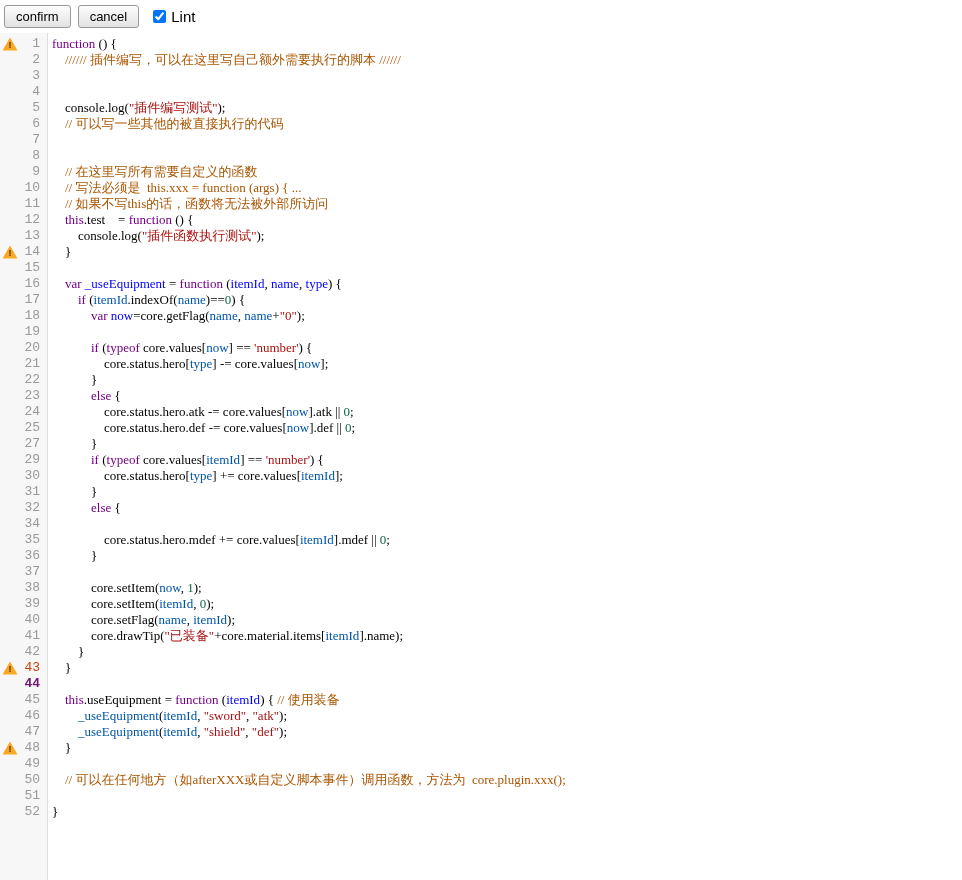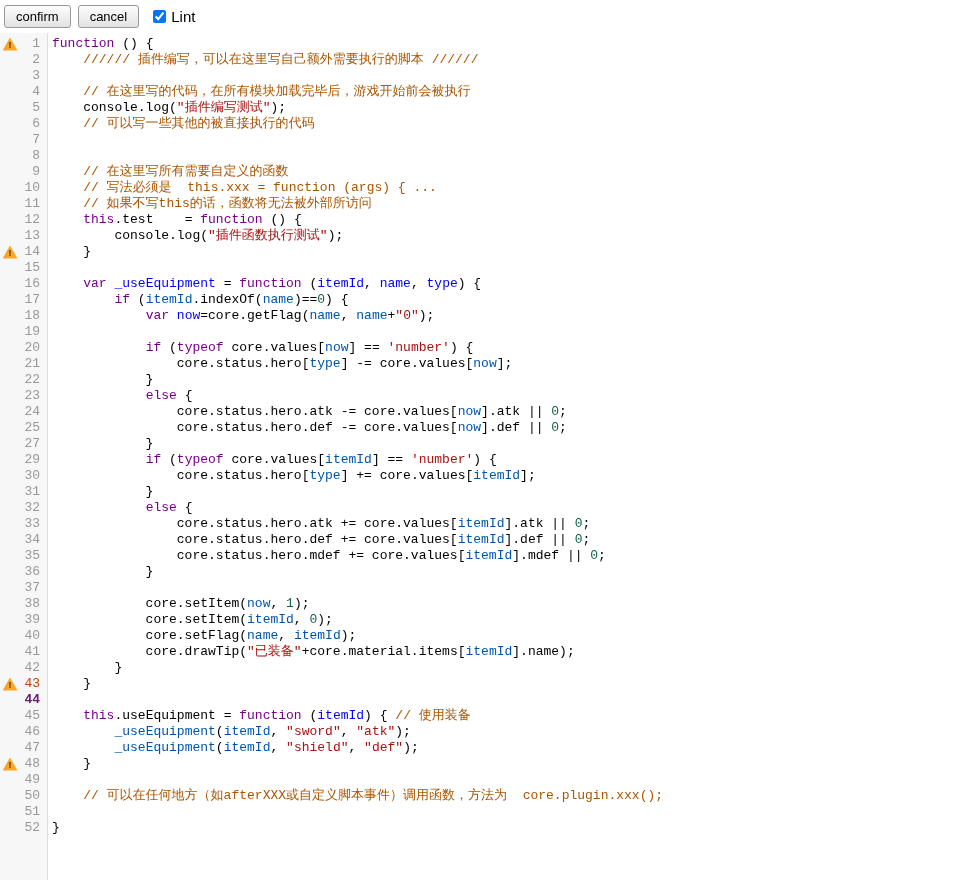--- a/index.html
+++ b/index.html
@@ -48,21 +48,21 @@
     text-align: center;
     font: bold 9px/15px "Liberation Sans", sans-serif;
   }
   .lnum {
     width: 24px; flex: none; text-align: right;
     padding-right: 4px; color: #999;
   }
   .code {
     margin: 0; padding: 0 0 0 8px;
     white-space: pre; line-height: 16px;
-    font-family: Liberation Mono, monospace; font-size: inherit;
+    font-family: Liberation Serif, serif; font-size: inherit;
   }
 </style>
 </head>
 <body>
 
 <div class="toolbar">
   <button class="btn">confirm</button>
   <button class="btn">cancel</button>
   <label class="lint-wrap">
     <input type="checkbox" checked="" style="">
@@ -86,21 +86,20 @@
         <pre class="code"><span style="color: rgb(0, 0, 0);">    </span><span style="color: rgb(170, 85, 0);">////// 插件编写，可以在这里写自己额外需要执行的脚本 //////</span></pre>
       </div>
       <div class="line">
         <span class="marker-cell"></span>
         <span class="lnum" style="color: rgb(153, 153, 153);">3</span>
         <pre class="code"></pre>
       </div>
       <div class="line">
         <span class="marker-cell"></span>
         <span class="lnum" style="color: rgb(153, 153, 153);">4</span>
-        <pre class="code"><span style="color: rgb(0, 0, 0);">    </span><span style="color: rgb(170, 85, 0);">// 在这里写的代码，在所有模块加载完毕后，游戏开始前会被执行</span></pre>
       </div>
       <div class="line">
         <span class="marker-cell"></span>
         <span class="lnum" style="color: rgb(153, 153, 153);">5</span>
         <pre class="code"><span style="color: rgb(0, 0, 0);">    console.log(</span><span style="color: rgb(170, 17, 17);">"插件编写测试"</span><span style="color: rgb(0, 0, 0);">);</span></pre>
       </div>
       <div class="line">
         <span class="marker-cell"></span>
         <span class="lnum" style="color: rgb(153, 153, 153);">6</span>
         <pre class="code"><span style="color: rgb(0, 0, 0);">    </span><span style="color: rgb(170, 85, 0);">// 可以写一些其他的被直接执行的代码</span></pre>
@@ -222,27 +221,21 @@
         <span class="lnum" style="color: rgb(153, 153, 153);">31</span>
         <pre class="code"><span style="color: rgb(0, 0, 0);">            }</span></pre>
       </div>
       <div class="line">
         <span class="marker-cell"></span>
         <span class="lnum" style="color: rgb(153, 153, 153);">32</span>
         <pre class="code"><span style="color: rgb(0, 0, 0);">            </span><span style="color: rgb(119, 0, 136);">else</span><span style="color: rgb(0, 0, 0);"> {</span></pre>
       </div>
       <div class="line">
         <span class="marker-cell"></span>
-        <span class="lnum" style="color: rgb(153, 153, 153);">33</span>
-        <pre class="code"><span style="color: rgb(0, 0, 0);">                core.status.hero.atk += core.values[</span><span style="color: rgb(0, 85, 170);">itemId</span><span style="color: rgb(0, 0, 0);">].atk || </span><span style="color: rgb(17, 102, 68);">0</span><span style="color: rgb(0, 0, 0);">;</span></pre>
-      </div>
-      <div class="line">
-        <span class="marker-cell"></span>
         <span class="lnum" style="color: rgb(153, 153, 153);">34</span>
-        <pre class="code"><span style="color: rgb(0, 0, 0);">                core.status.hero.def += core.values[</span><span style="color: rgb(0, 85, 170);">itemId</span><span style="color: rgb(0, 0, 0);">].def || </span><span style="color: rgb(17, 102, 68);">0</span><span style="color: rgb(0, 0, 0);">;</span></pre>
       </div>
       <div class="line">
         <span class="marker-cell"></span>
         <span class="lnum" style="color: rgb(153, 153, 153);">35</span>
         <pre class="code"><span style="color: rgb(0, 0, 0);">                core.status.hero.mdef += core.values[</span><span style="color: rgb(0, 85, 170);">itemId</span><span style="color: rgb(0, 0, 0);">].mdef || </span><span style="color: rgb(17, 102, 68);">0</span><span style="color: rgb(0, 0, 0);">;</span></pre>
       </div>
       <div class="line">
         <span class="marker-cell"></span>
         <span class="lnum" style="color: rgb(153, 153, 153);">36</span>
         <pre class="code"><span style="color: rgb(0, 0, 0);">            }</span></pre>

